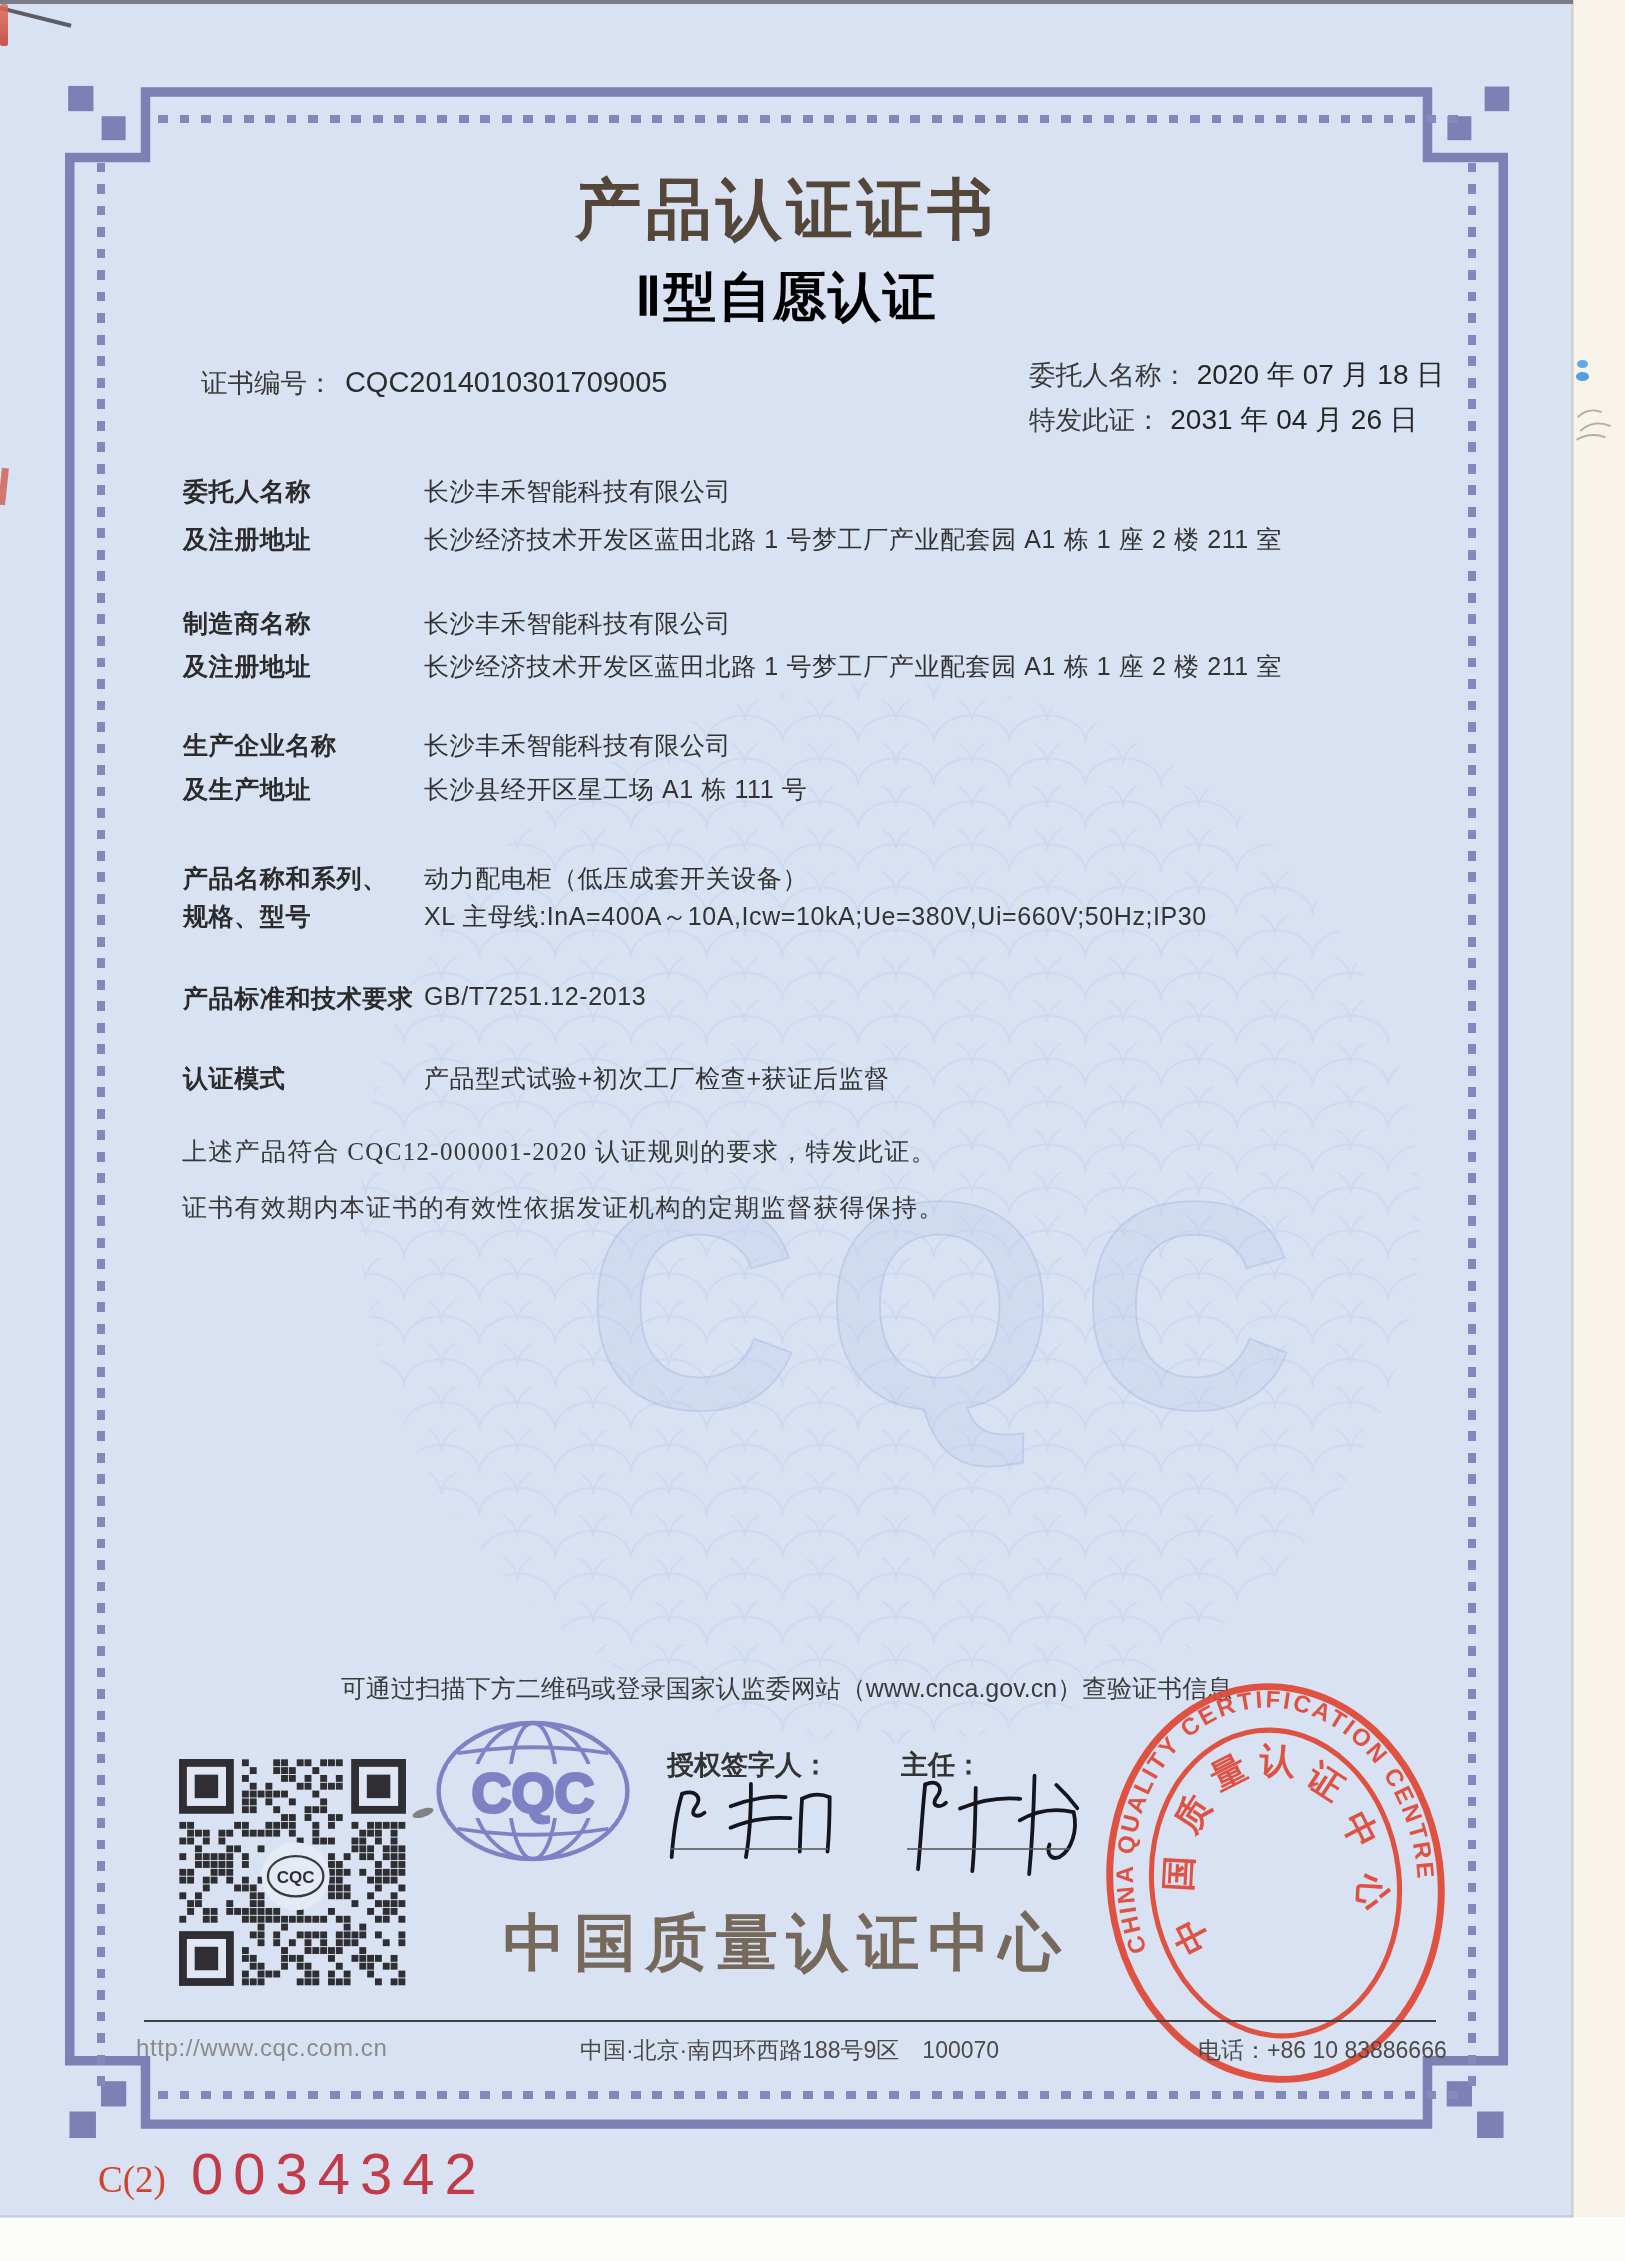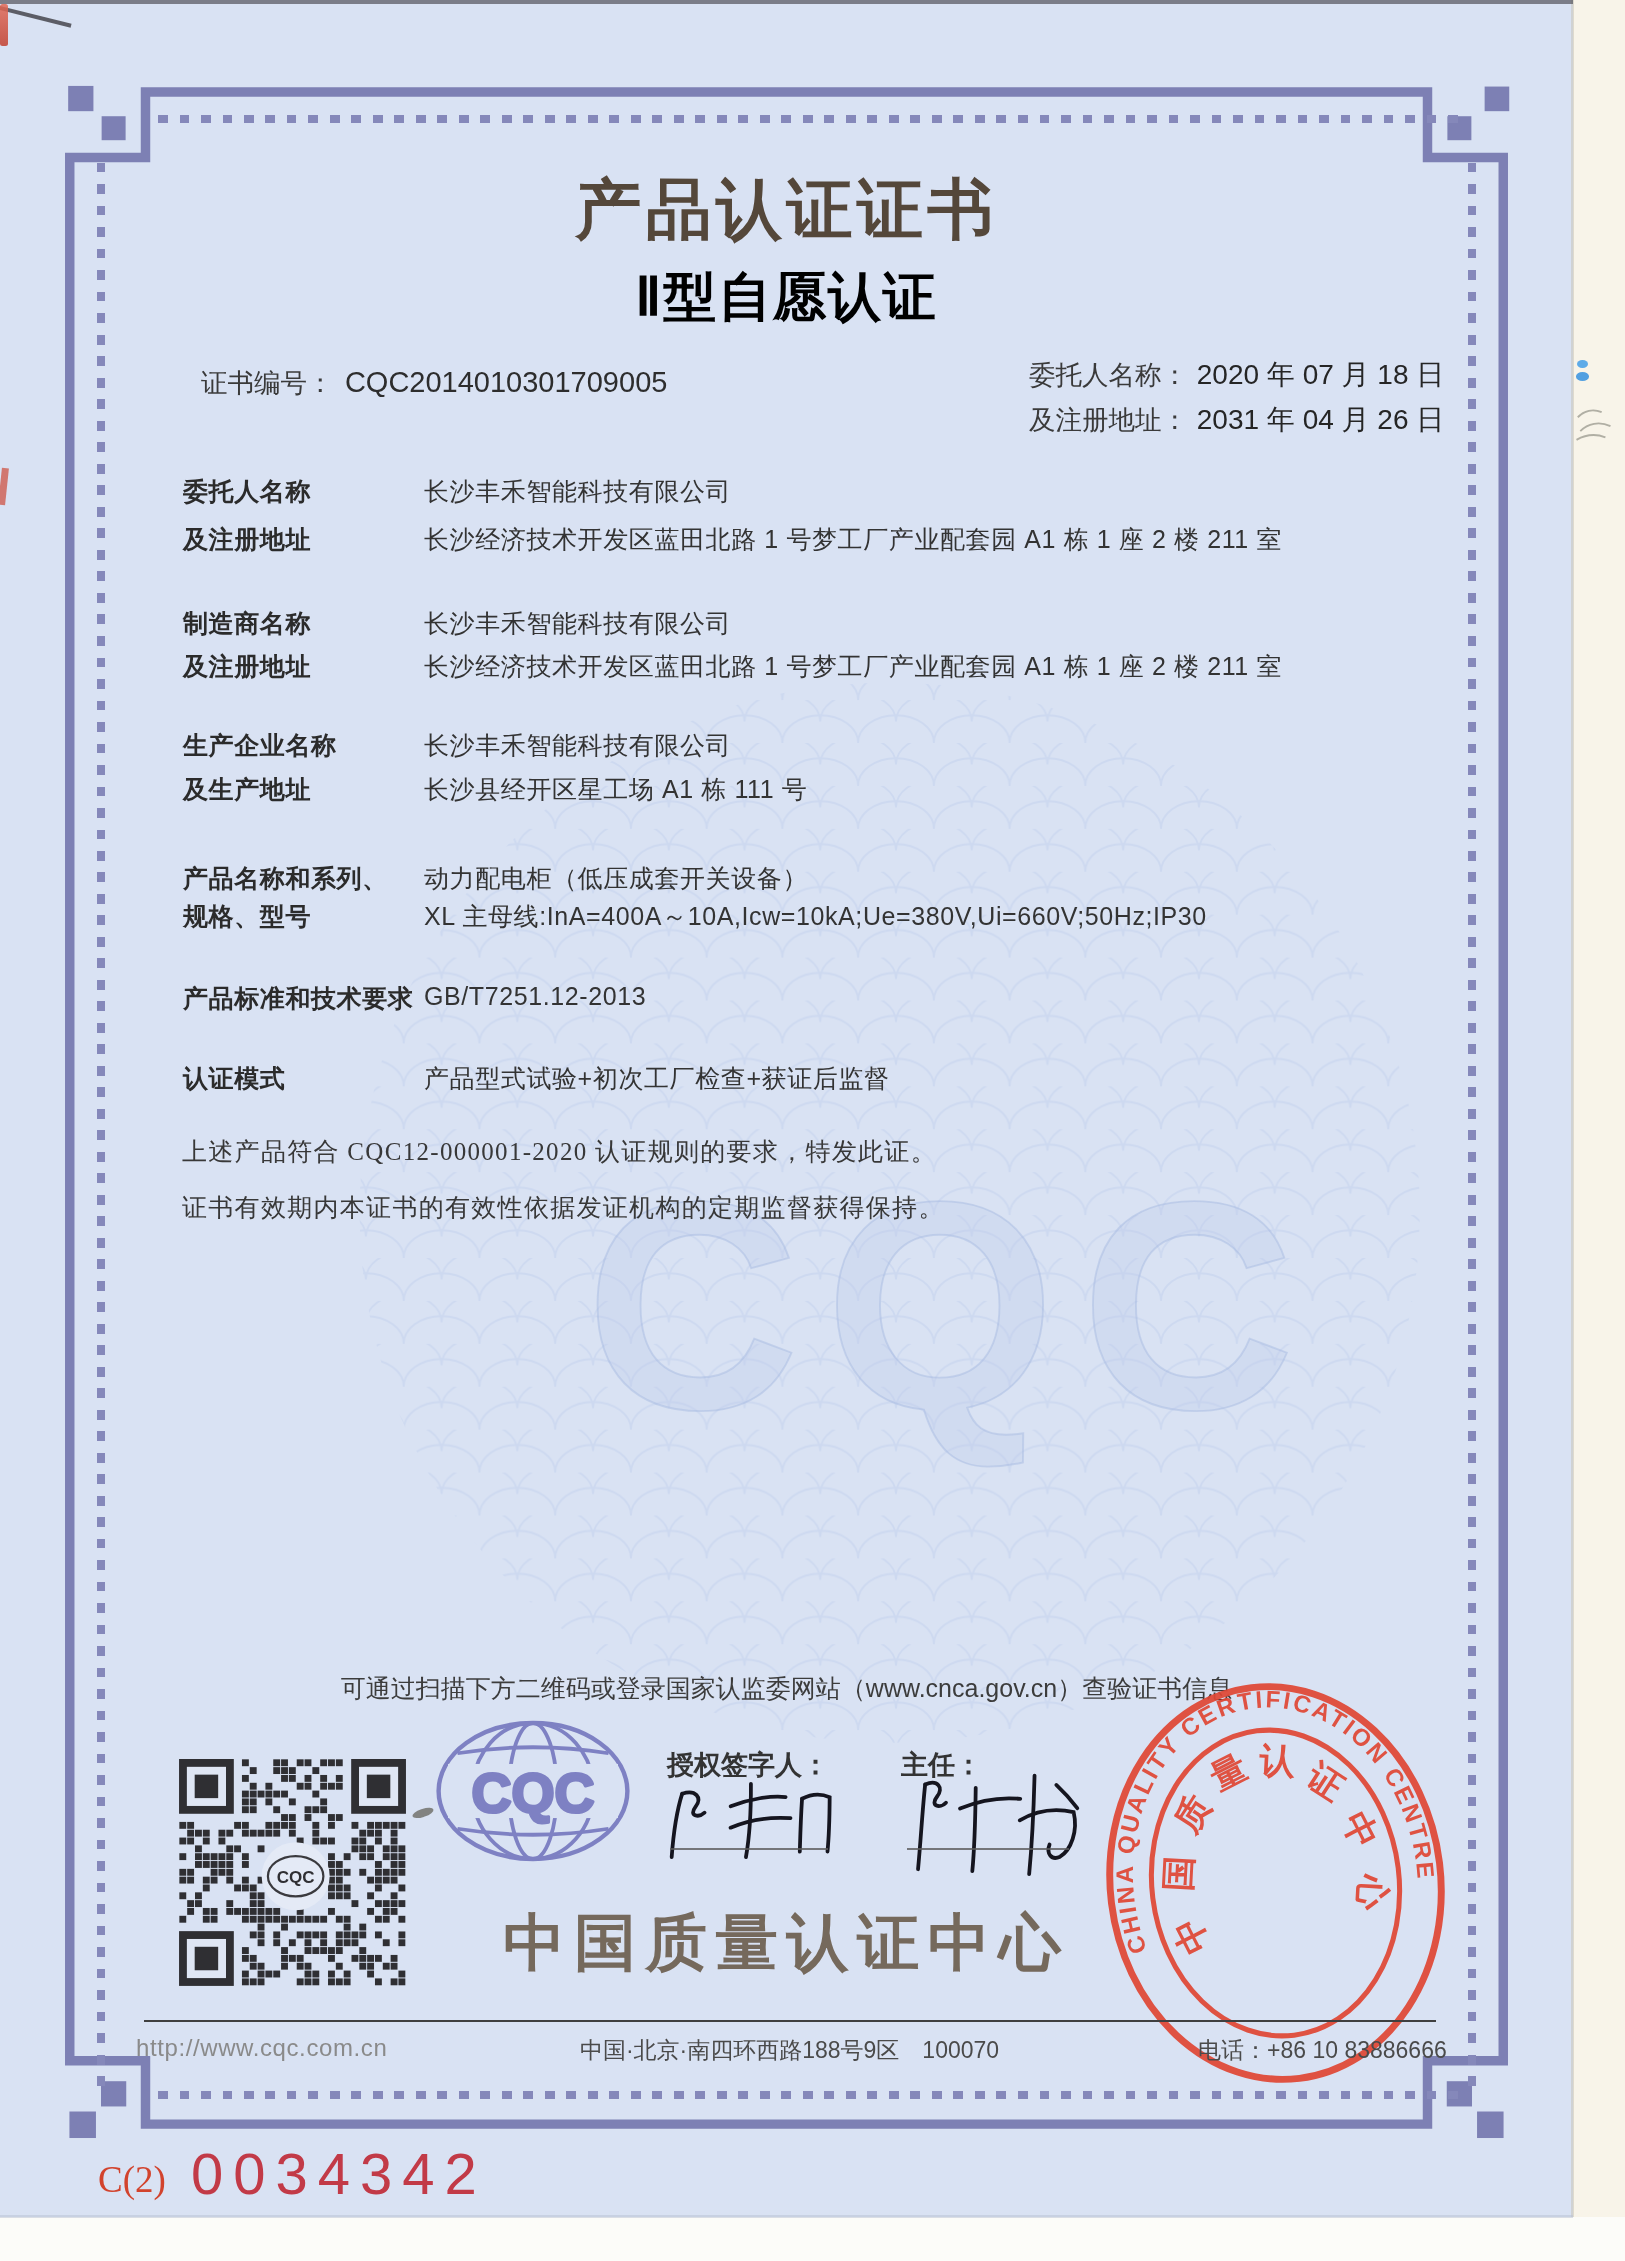--- a/index.html
+++ b/index.html
@@ -110,21 +110,21 @@
   <div class="title">产品认证证书</div>
   <div class="subtitle">Ⅱ型自愿认证</div>
 
   <div class="certline kai">
     <span>证书编号：</span><span class="num">CQC2014010301709005</span>
   </div>
   <div class="dateline kai" style="top:356px;">
     <span>委托人名称：</span><span class="dval">2020 年 07 月 18 日</span>
   </div>
   <div class="dateline kai" style="top:401px;">
-    <span>及注册地址：</span><span class="dval">2031 年 04 月 26 日</span>
+    <span>特发此证：</span><span class="dval">2031 年 04 月 26 日</span>
   </div>
 
   <div class="row" style="top:475px"><span class="lab">委托人名称</span><span class="val">长沙丰禾智能科技有限公司</span></div>
   <div class="row" style="top:523px"><span class="lab">及注册地址</span><span class="val">长沙经济技术开发区蓝田北路 1 号梦工厂产业配套园 A1 栋 1 座 2 楼 211 室</span></div>
   <div class="row" style="top:607px"><span class="lab">制造商名称</span><span class="val">长沙丰禾智能科技有限公司</span></div>
   <div class="row" style="top:650px"><span class="lab">及注册地址</span><span class="val">长沙经济技术开发区蓝田北路 1 号梦工厂产业配套园 A1 栋 1 座 2 楼 211 室</span></div>
   <div class="row" style="top:729px"><span class="lab">生产企业名称</span><span class="val">长沙丰禾智能科技有限公司</span></div>
   <div class="row" style="top:773px"><span class="lab">及生产地址</span><span class="val">长沙县经开区星工场 A1 栋 111 号</span></div>
   <div class="row" style="top:862px"><span class="lab">产品名称和系列、</span><span class="val">动力配电柜（低压成套开关设备）</span></div>
   <div class="row" style="top:900px"><span class="lab">规格、型号</span><span class="val">XL 主母线:InA=400A～10A,Icw=10kA;Ue=380V,Ui=660V;50Hz;IP30</span></div>

